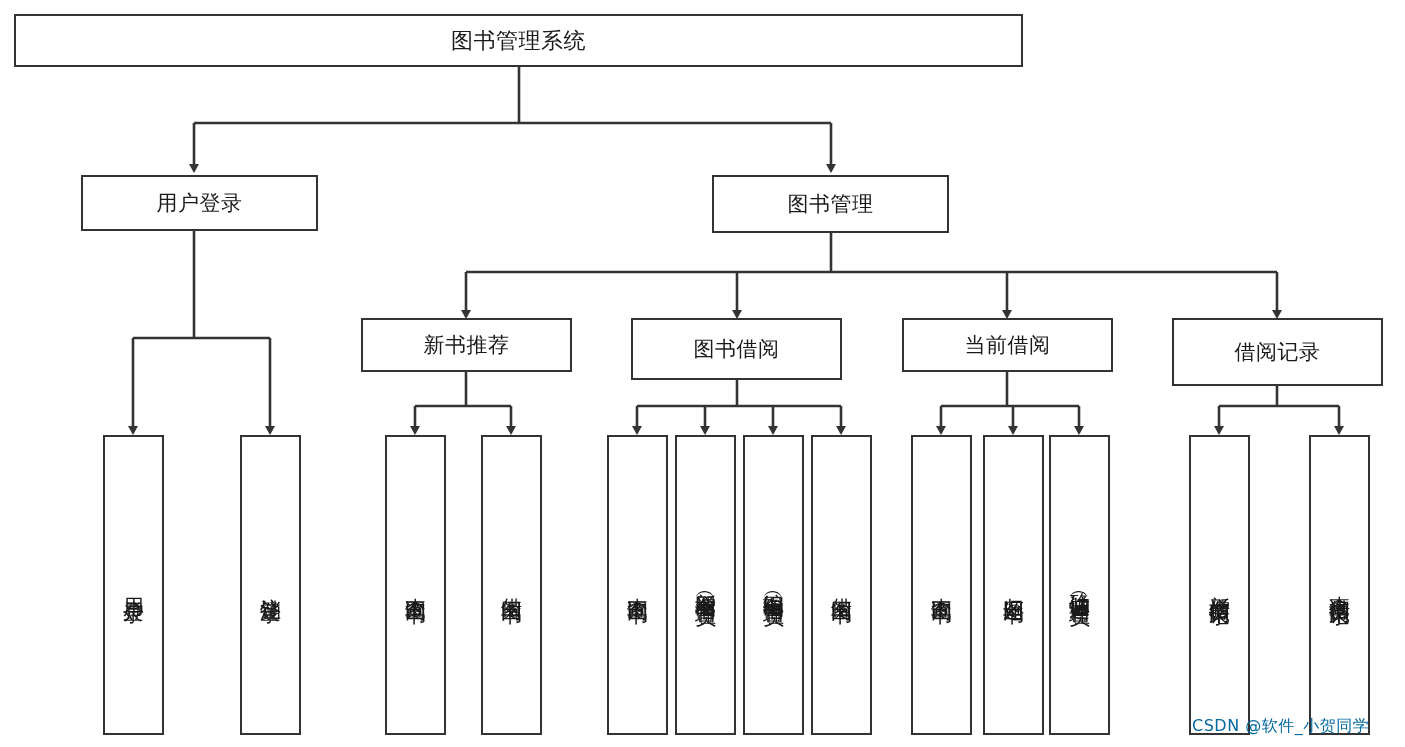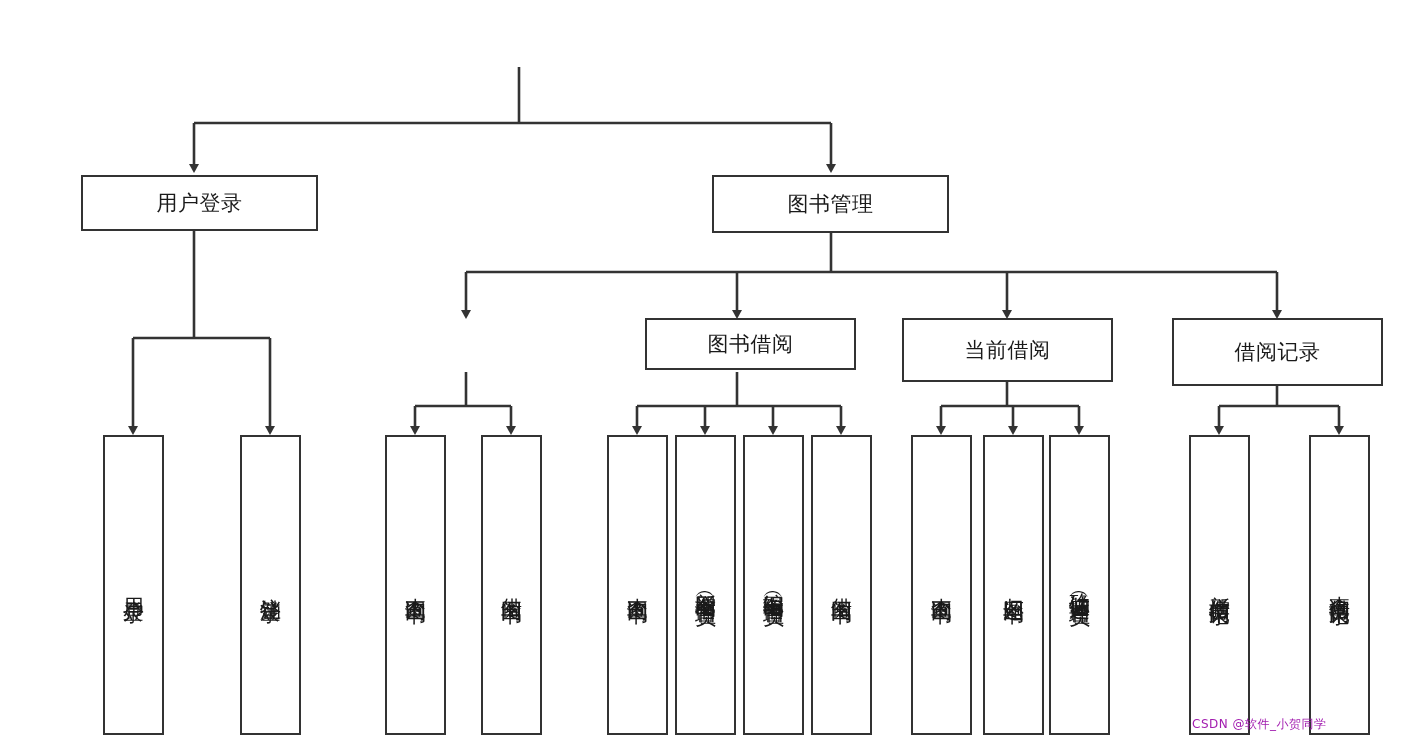--- a/index.html
+++ b/index.html
@@ -59,22 +59,22 @@
     writing-mode: vertical-rl;
     text-orientation: upright;
     font-size: 21px;
     line-height: 1.05;
     letter-spacing: 2px;
     max-height: 262px;
     white-space: nowrap;
   }
   .watermark {
     position: absolute;
-    font-size: 12px;
-    color: #a21caf;
+    font-size: 16px;
+    color: #0369a1;
     white-space: nowrap;
     letter-spacing: 0.5px;
     pointer-events: none;
   }
 </style>
 </head>
 <body>
 
 <div id="diagram-root">
 
@@ -121,32 +121,38 @@
       <line x1="1013" y1="406" x2="1013" y2="427" marker-end="url(#arrowhead)"></line>
       <line x1="1079" y1="406" x2="1079" y2="427" marker-end="url(#arrowhead)"></line>
 
       <line x1="1277" y1="372" x2="1277" y2="406"></line>
       <line x1="1219" y1="406" x2="1339" y2="406"></line>
       <line x1="1219" y1="406" x2="1219" y2="427" marker-end="url(#arrowhead)"></line>
       <line x1="1339" y1="406" x2="1339" y2="427" marker-end="url(#arrowhead)"></line>
     </g>
   </svg>
 
+  <div class="node horiz root" style="left:14px; top:14px; width:1009px; height:53px;">
+    <span class="node-label">图书管理系统</span>
+  </div>
 
   <div class="node horiz" style="left:81px; top:175px; width:237px; height:56px;">
     <span class="node-label">用户登录</span>
   </div>
   <div class="node horiz" style="left:712px; top:175px; width:237px; height:58px;">
     <span class="node-label">图书管理</span>
   </div>
 
-  <div class="node horiz" style="left:645px; top:318px; width:211px; height:52px;">
+  <div class="node horiz" style="left:361px; top:318px; width:211px; height:54px;">
+    <span class="node-label">新书推荐</span>
+  </div>
+  <div class="node horiz" style="left:631px; top:318px; width:211px; height:62px;">
     <span class="node-label">图书借阅</span>
   </div>
-  <div class="node horiz" style="left:902px; top:318px; width:211px; height:64px;">
+  <div class="node horiz" style="left:902px; top:318px; width:211px; height:54px;">
     <span class="node-label">当前借阅</span>
   </div>
   <div class="node horiz" style="left:1172px; top:318px; width:211px; height:68px;">
     <span class="node-label">借阅记录</span>
   </div>
 
   <div class="node vert" style="left:103px; top:435px; width:61px; height:300px;">
     <span class="node-label">用户登录</span>
   </div>
   <div class="node vert" style="left:240px; top:435px; width:61px; height:300px;">

